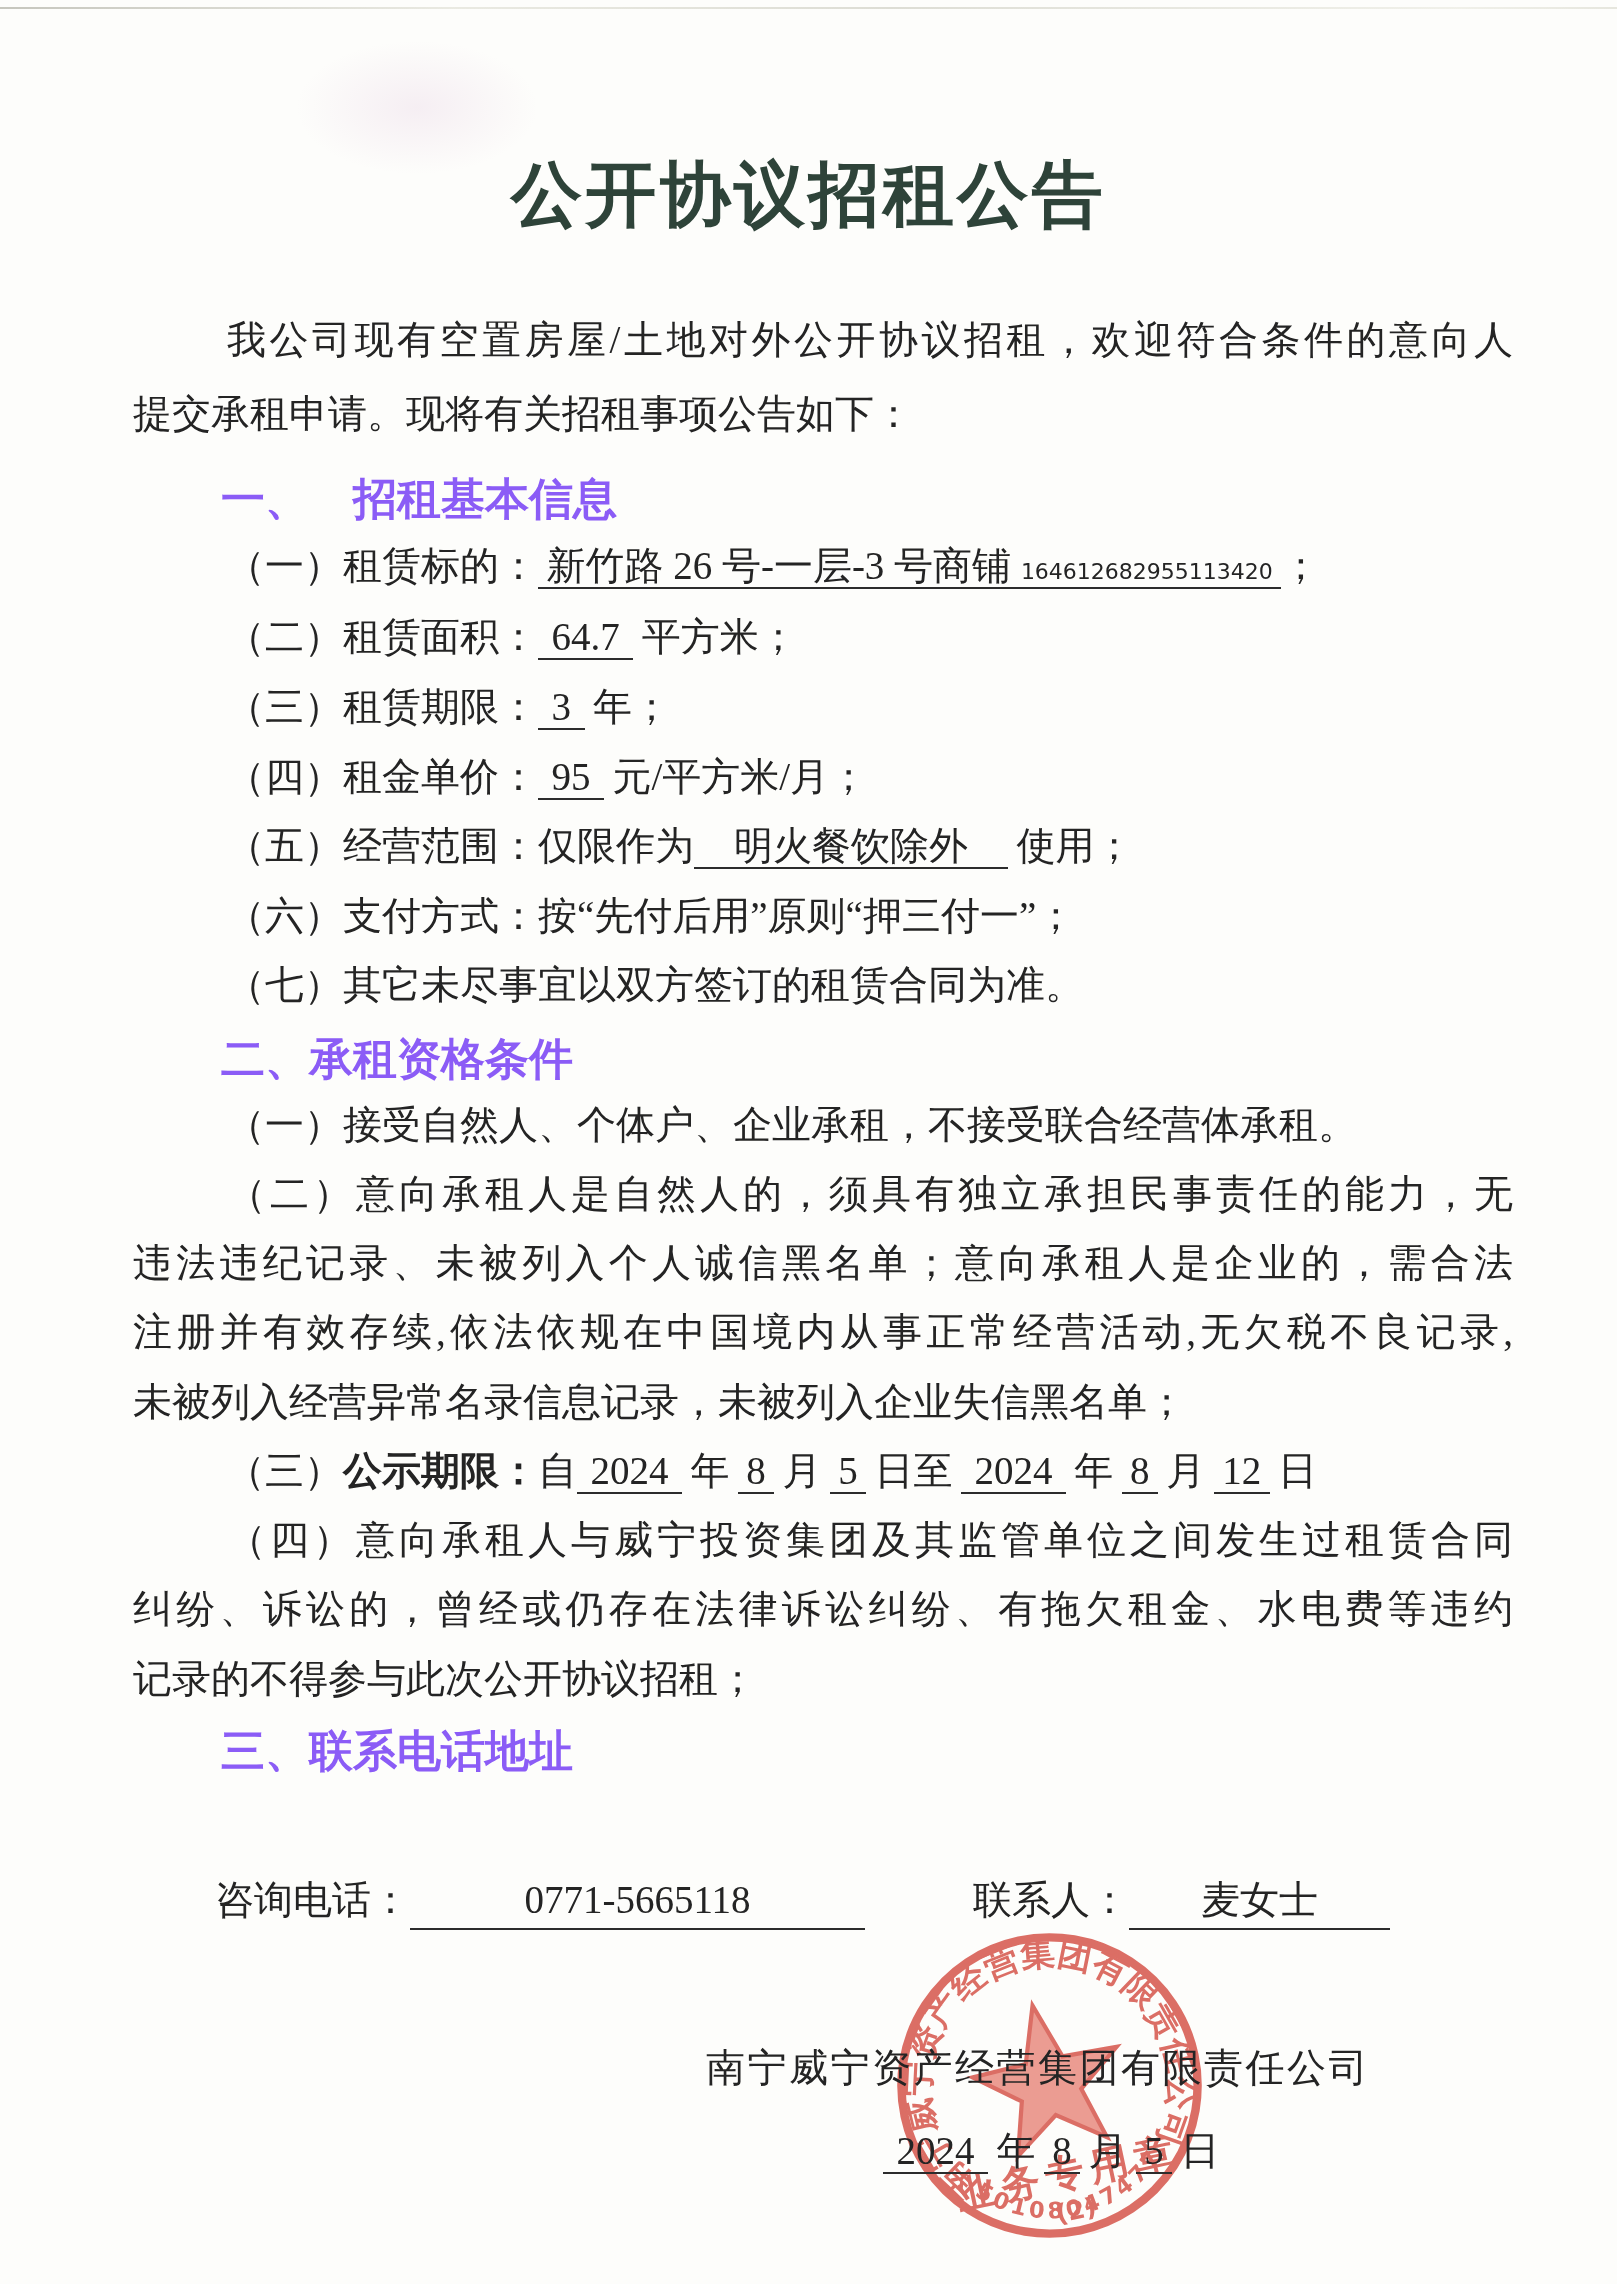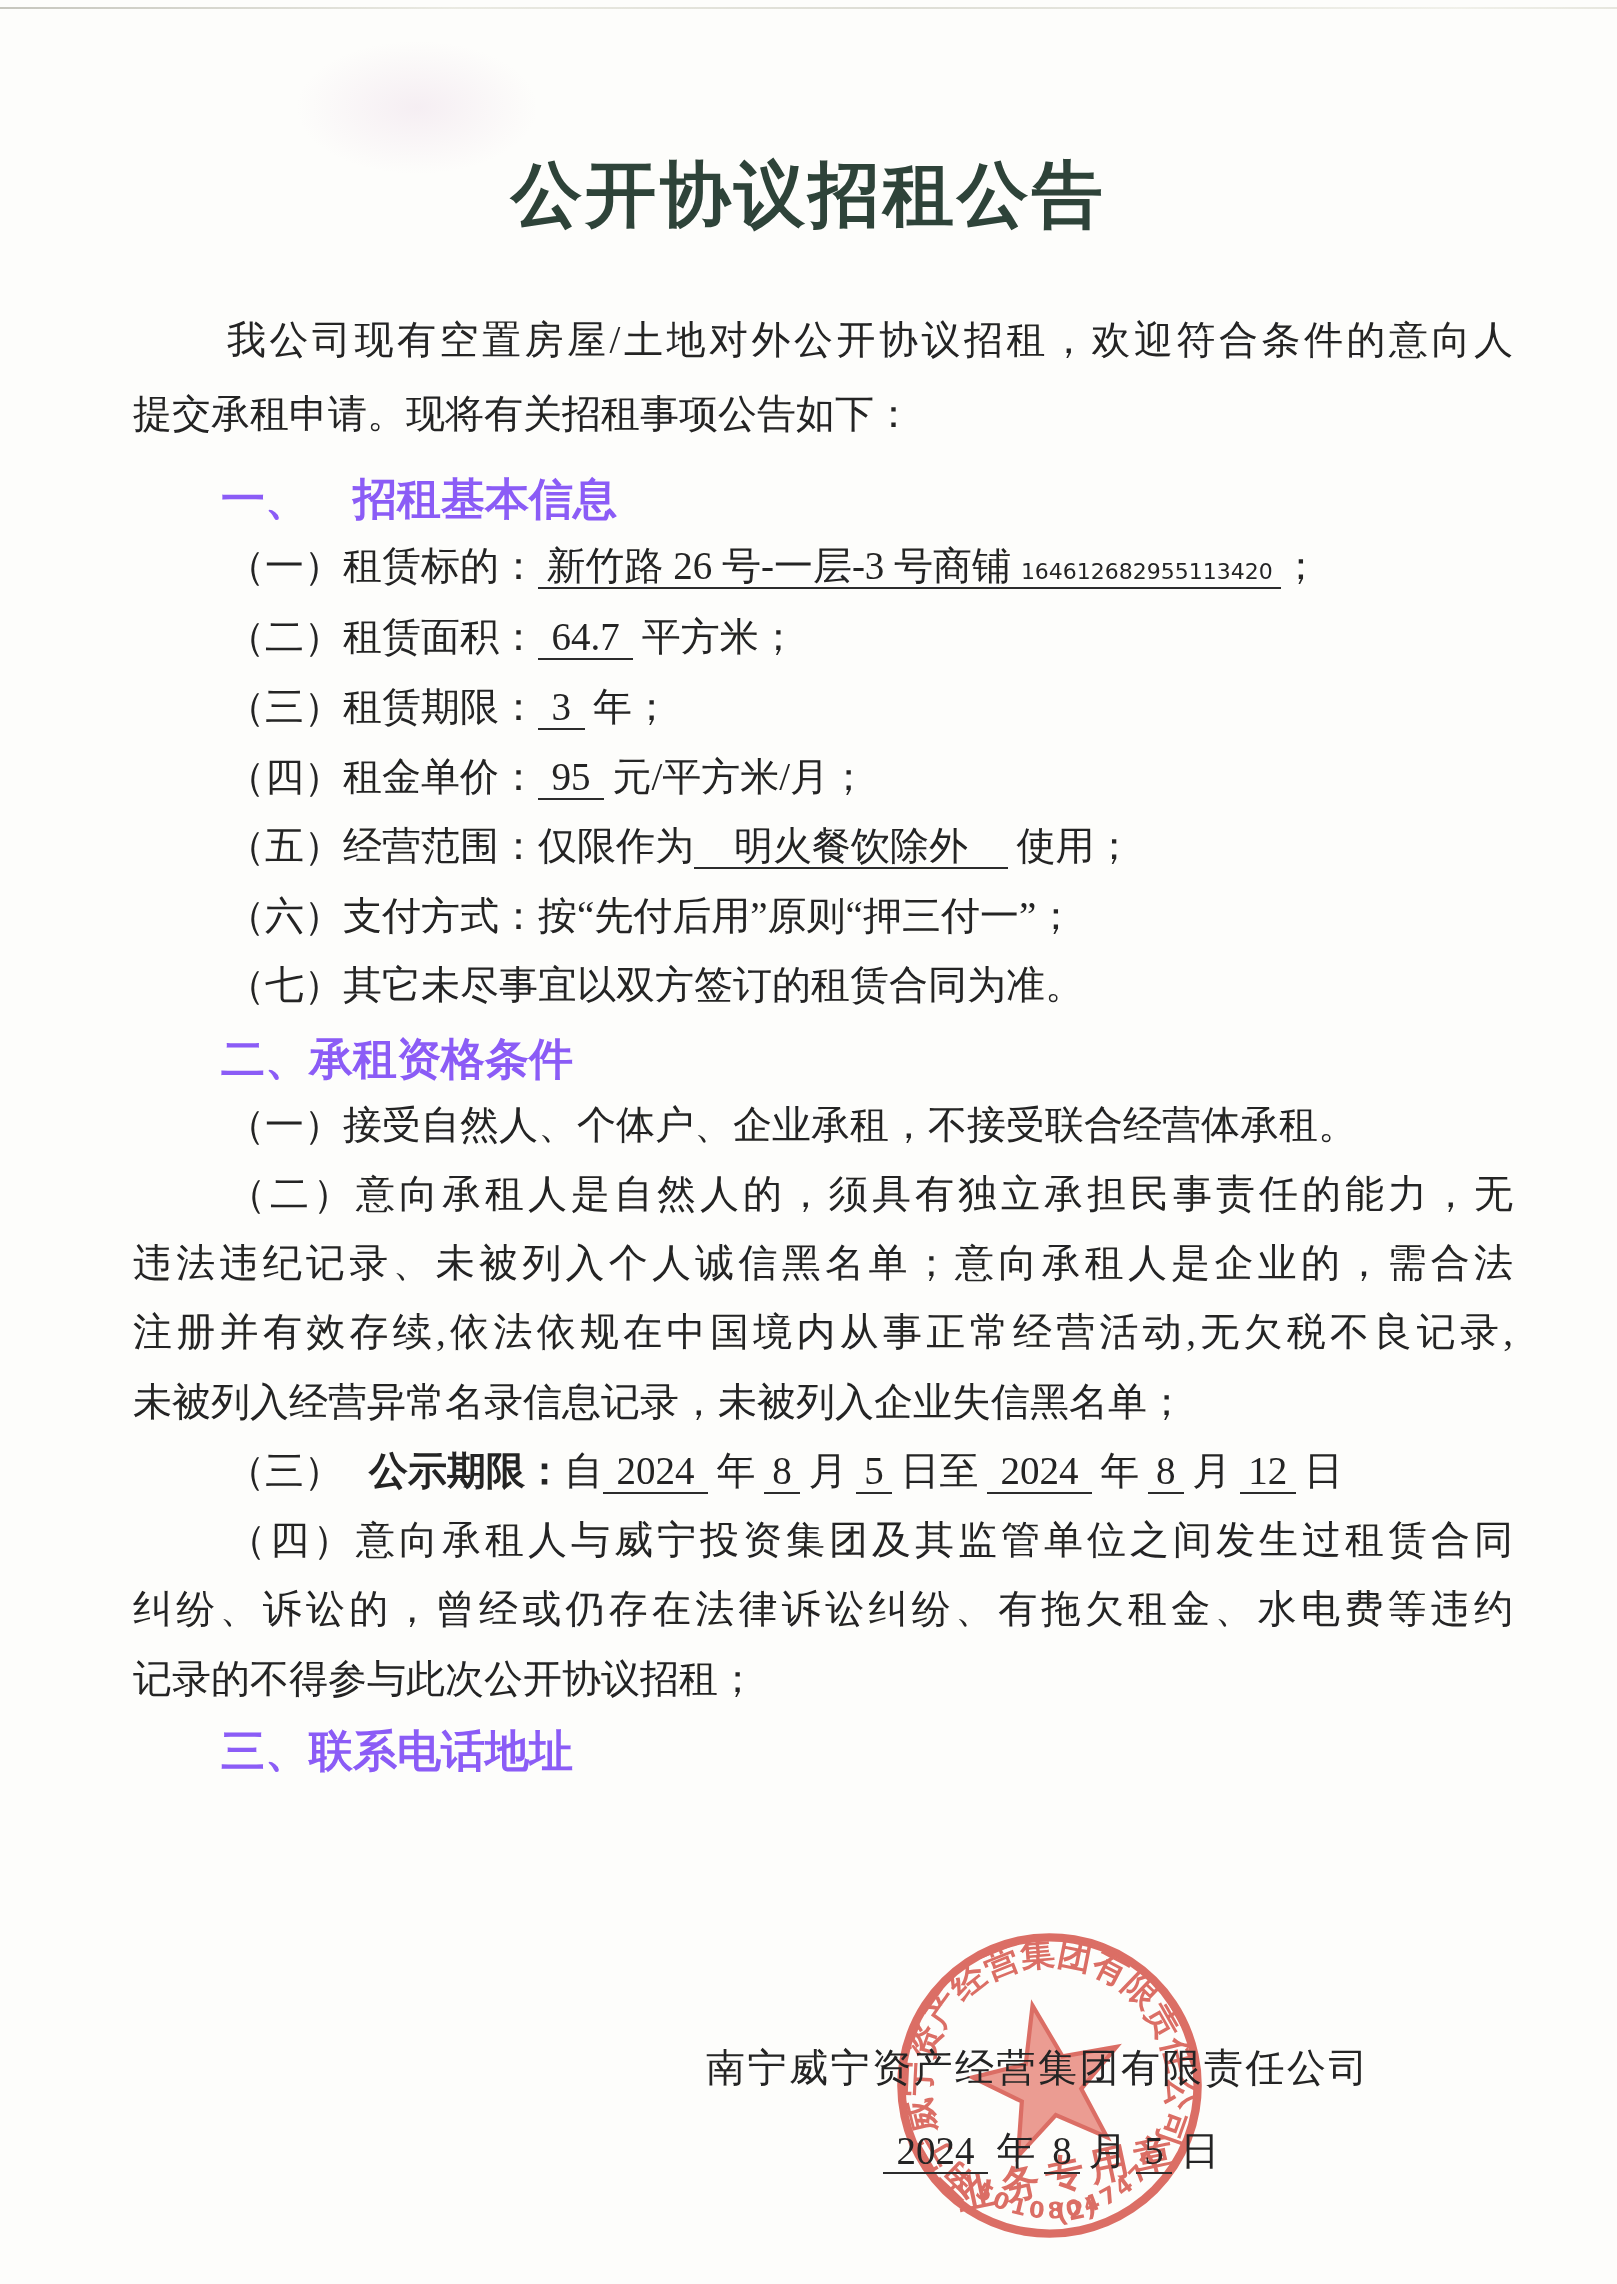--- a/index.html
+++ b/index.html
@@ -11,21 +11,21 @@
   .stretch{text-align:justify;text-align-last:justify;}
   .ind{text-indent:94px;}
   .hd{font-family:"DejaVu Sans","Liberation Sans",sans-serif;font-weight:bold;font-size:44px;color:#8b5cf6;}
   .title{left:0;top:148px;width:1617px;text-align:center;
          font-family:"DejaVu Sans","Liberation Sans",sans-serif;font-weight:bold;
          font-size:71px;letter-spacing:3.4px;color:#2e4339;}
   .u{border-bottom:2.5px solid #2c2c2c;padding:0 8.4px;}
   .num{padding:0 13.5px;}
   .small-num{font-family:"DejaVu Sans","Liberation Sans",sans-serif;font-size:22px;}
   .sp{margin:0 8.4px;}
-  .boldlabel{font-family:Liberation Sans, sans-serif;font-weight:bold;margin-left:26px;}
+  .boldlabel{font-family:Liberation Sans, sans-serif;font-weight:bold;}
   .fill{display:inline-block;text-align:center;border-bottom:2.5px solid #2c2c2c;}
   .gap{display:inline-block;}
   .addr-u{border-bottom:3.4px solid #3a3a38;padding:0 25px 3.4px 5px;}
   .scanline{left:0;top:6.7px;width:1617px;height:2.5px;opacity:.5;
             background:linear-gradient(90deg,#8f8f80,#d6d6c8 28%,#bdbdae 55%,#e4e4d8 90%,#cfcfc0);}
   .smudge{left:295px;top:40px;width:244px;height:135px;border-radius:50%;
           background:radial-gradient(ellipse at center,rgba(205,160,200,0.16),rgba(205,160,200,0) 70%);}
   .seal{mix-blend-mode:multiply;}
 </style>
 </head>
@@ -67,20 +67,21 @@
 
   <div class="abs txt" style="left:226px;top:1444px;"><span>（三）</span><span class="boldlabel">公示期限：</span><span>自</span><span class="u num">2024</span><span class="sp">年</span><span class="u">8</span><span class="sp">月</span><span class="u">5</span><span class="sp">日至</span><span class="u num">2024</span><span class="sp">年</span><span class="u">8</span><span class="sp">月</span><span class="u">12</span><span class="sp">日</span></div>
 
   <div class="abs wide ind stretch" style="top:1513px;">（四）意向承租人与威宁投资集团及其监管单位之间发生过租赁合同</div>
   <div class="abs wide stretch" style="top:1582px;">纠纷、诉讼的，曾经或仍存在法律诉讼纠纷、有拖欠租金、水电费等违约</div>
   <div class="abs txt" style="left:133px;top:1652px;">记录的不得参与此次公开协议招租；</div>
 
   <div class="abs txt hd" style="left:221px;top:1720px;">三、联系电话地址</div>
 
 
+  <div class="abs txt" style="left:215px;top:1873px;"><span>咨询电话：</span><span class="fill" style="width:455px;">0771-5665118</span><span class="gap" style="width:108px;"></span><span>联系人：</span><span class="fill" style="width:261px;">麦女士</span></div>
 
   <svg class="abs seal" style="left:856px;top:1892px;" width="387" height="387" viewBox="0 0 460 460">
     <defs>
       <path id="ringPath" d="M 129 331 A 143 143 0 1 1 331 331" fill="none"></path>
       <path id="codePath" d="M 109 331.6 A 158 158 0 0 0 351 331.6" fill="none"></path>
     </defs>
     <g opacity="0.85" transform="rotate(-12 230 230)">
       <circle cx="230" cy="230" r="176" fill="none" stroke="#d8564c" stroke-width="10"></circle>
       <polygon points="230,133 252.3,199.3 317.5,201.6 266.1,241.7 284.1,304.4 230,266 175.9,304.4 193.9,241.7 142.5,201.6 207.7,199.3" fill="#ea8c82" stroke="#d8564c" stroke-width="5"></polygon>
       <text font-family="DejaVu Sans, Liberation Sans, sans-serif" font-weight="bold" font-size="41" fill="#d8564c">

